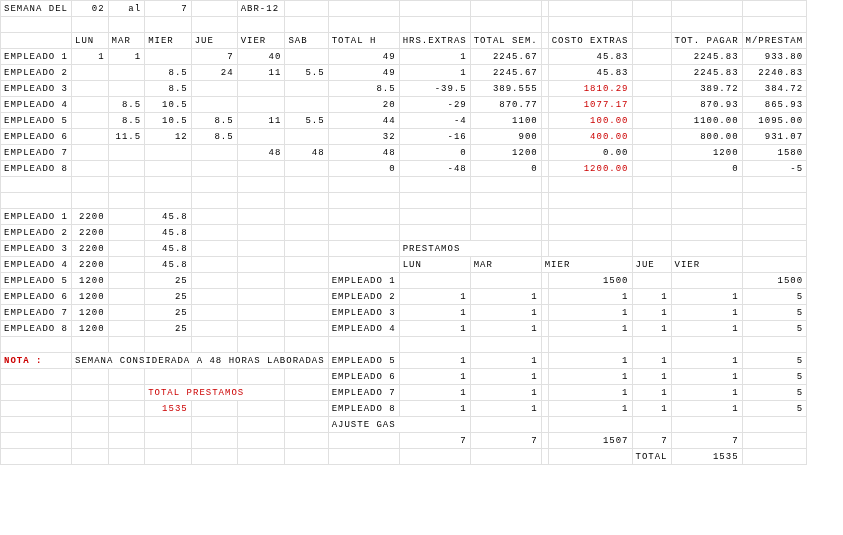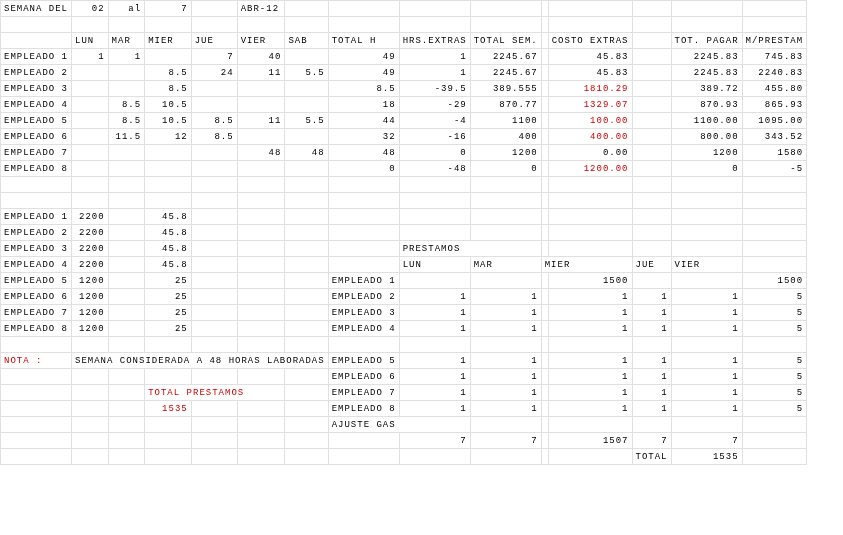--- a/index.html
+++ b/index.html
@@ -19,21 +19,21 @@
   }
   td {
     border: 1px solid #e0e0e0;
     height: 16px;
     padding: 0 3px;
     white-space: nowrap;
     overflow: hidden;
   }
   .r { text-align: right; }
   .red { color: #cc0000; }
-  .bold { font-weight: normal; }
+  .bold { font-weight: bold; }
   .upper { text-transform: uppercase; }
 </style>
 </head>
 <body>
 
 <table>
 <colgroup>
   <col style="width:67px">
       <col style="width:37px">
       <col style="width:37px">
@@ -110,21 +110,21 @@
         <td class=" r">7</td>
         <td class=" r">40</td>
         <td class=" r"></td>
         <td class=" r">49</td>
         <td class=" r">1</td>
         <td class=" r">2245.67</td>
         <td></td>
         <td class=" r">45.83</td>
         <td></td>
         <td class=" r">2245.83</td>
-        <td class=" r">745.83</td>
+        <td class=" r">933.80</td>
       </tr>
       <tr>
         <td class="upper ">empleado 2</td>
         <td class=" r"></td>
         <td class=" r"></td>
         <td class=" r">8.5</td>
         <td class=" r">24</td>
         <td class=" r">11</td>
         <td class=" r">5.5</td>
         <td class=" r">49</td>
@@ -144,35 +144,35 @@
         <td class=" r"></td>
         <td class=" r"></td>
         <td class=" r"></td>
         <td class=" r">8.5</td>
         <td class=" r">-39.5</td>
         <td class=" r">389.555</td>
         <td></td>
         <td class="red r">1810.29</td>
         <td></td>
         <td class=" r">389.72</td>
-        <td class=" r">455.80</td>
+        <td class=" r">384.72</td>
       </tr>
       <tr>
         <td class="upper ">empleado 4</td>
         <td class=" r"></td>
         <td class=" r">8.5</td>
         <td class=" r">10.5</td>
         <td class=" r"></td>
         <td class=" r"></td>
         <td class=" r"></td>
-        <td class=" r">18</td>
+        <td class=" r">20</td>
         <td class=" r">-29</td>
         <td class=" r">870.77</td>
         <td></td>
-        <td class="red r">1329.07</td>
+        <td class="red r">1077.17</td>
         <td></td>
         <td class=" r">870.93</td>
         <td class=" r">865.93</td>
       </tr>
       <tr>
         <td class="upper ">empleado 5</td>
         <td class=" r"></td>
         <td class=" r">8.5</td>
         <td class=" r">10.5</td>
         <td class=" r">8.5</td>
@@ -190,26 +190,26 @@
       <tr>
         <td class="upper ">empleado 6</td>
         <td class=" r"></td>
         <td class=" r">11.5</td>
         <td class=" r">12</td>
         <td class=" r">8.5</td>
         <td class=" r"></td>
         <td class=" r"></td>
         <td class=" r">32</td>
         <td class=" r">-16</td>
-        <td class=" r">400</td>
+        <td class=" r">900</td>
         <td></td>
         <td class="red r">400.00</td>
         <td></td>
         <td class=" r">800.00</td>
-        <td class=" r">343.52</td>
+        <td class=" r">931.07</td>
       </tr>
       <tr>
         <td class="upper ">empleado 7</td>
         <td class=" r"></td>
         <td class=" r"></td>
         <td class=" r"></td>
         <td class=" r"></td>
         <td class=" r">48</td>
         <td class=" r">48</td>
         <td class=" r">48</td>

